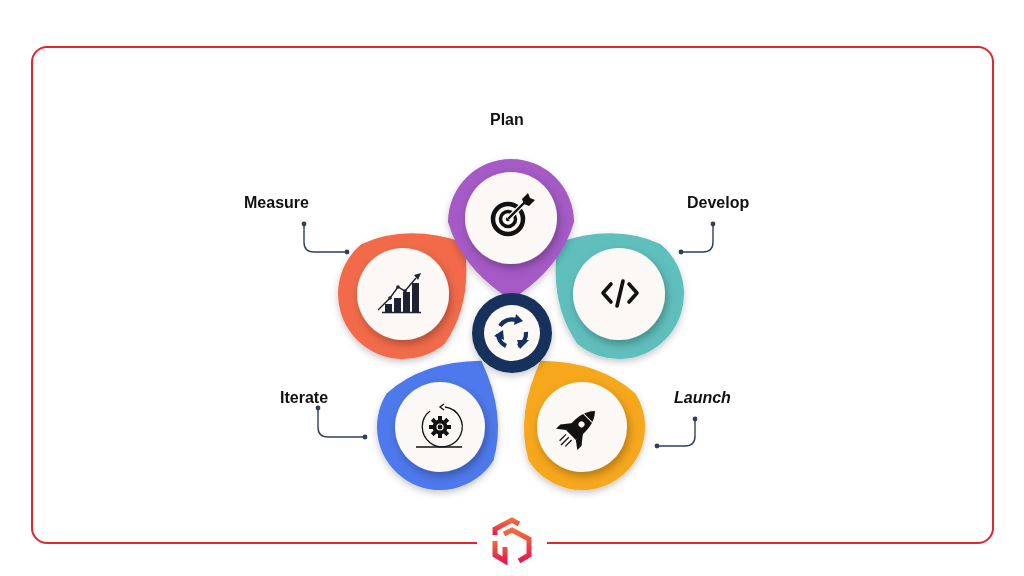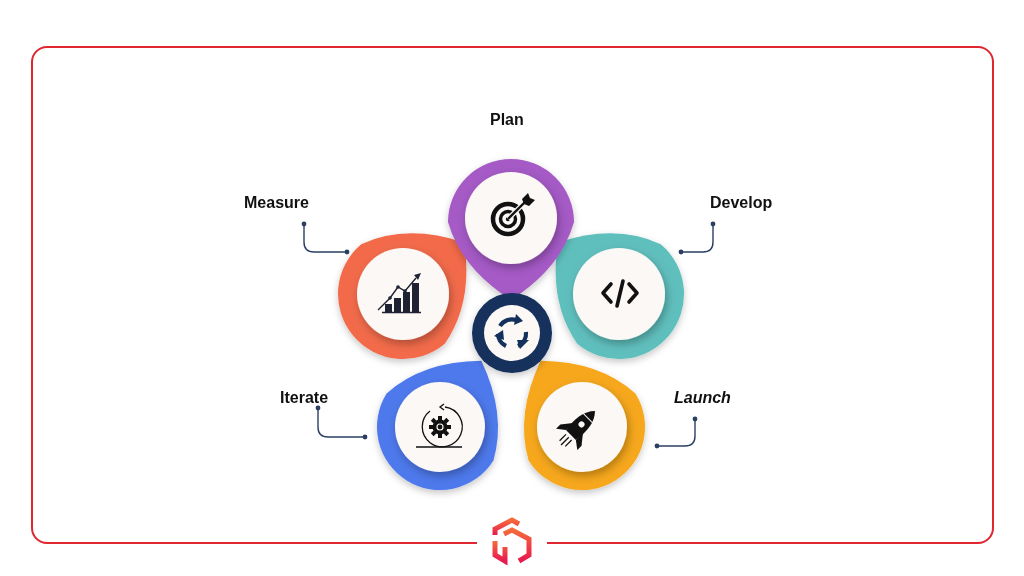--- a/index.html
+++ b/index.html
@@ -217,21 +217,21 @@
       <path d="M7 0 L15 10 L15 16 L7 10 Z" fill="#111"></path>
       <g stroke="#111" stroke-width="1.3">
         <line x1="-4" y1="13" x2="-4" y2="22"></line>
         <line x1="0" y1="13" x2="0" y2="24"></line>
         <line x1="4" y1="13" x2="4" y2="22"></line>
       </g>
     </g>
   </svg>
 
   <div class="label" style="left:490px; top:111px;">Plan</div>
-  <div class="label" style="left:710px; top:194px;">Develop</div>
+  <div class="label" style="left:687px; top:194px;">Develop</div>
   <div class="label" style="left:674px; top:389px;font-style:italic;">Launch</div>
   <div class="label" style="left:280px; top:381px;margin-top:8px;">Iterate</div>
   <div class="label" style="left:244px; top:194px;">Measure</div>
 
   <div class="logo-wrap">
     <svg width="46" height="52" viewBox="0 0 46 52" xmlns="http://www.w3.org/2000/svg">
       <defs>
         <linearGradient id="lg" x1="0" y1="0" x2="0" y2="1">
           <stop offset="0" stop-color="#f46a3b"></stop>
           <stop offset="1" stop-color="#e8194f"></stop>

